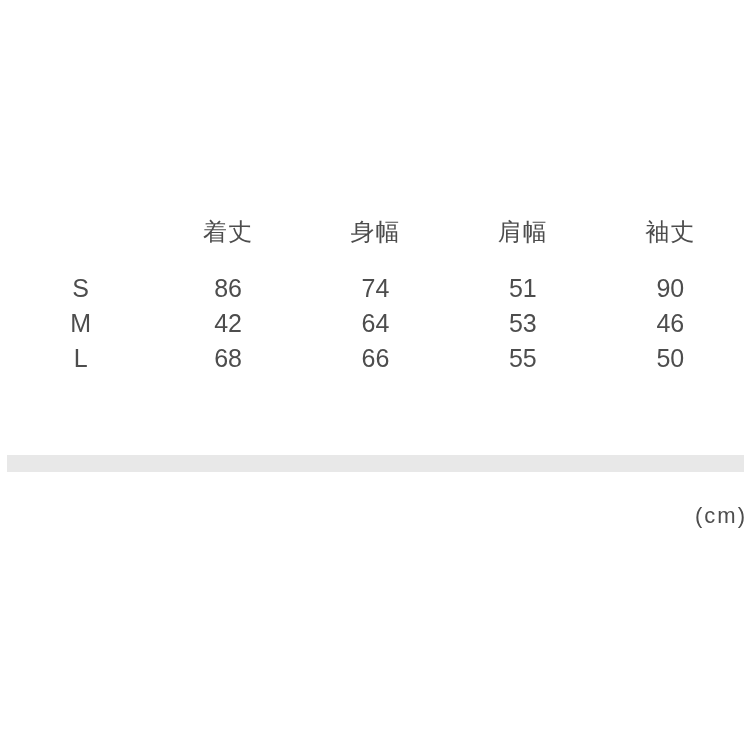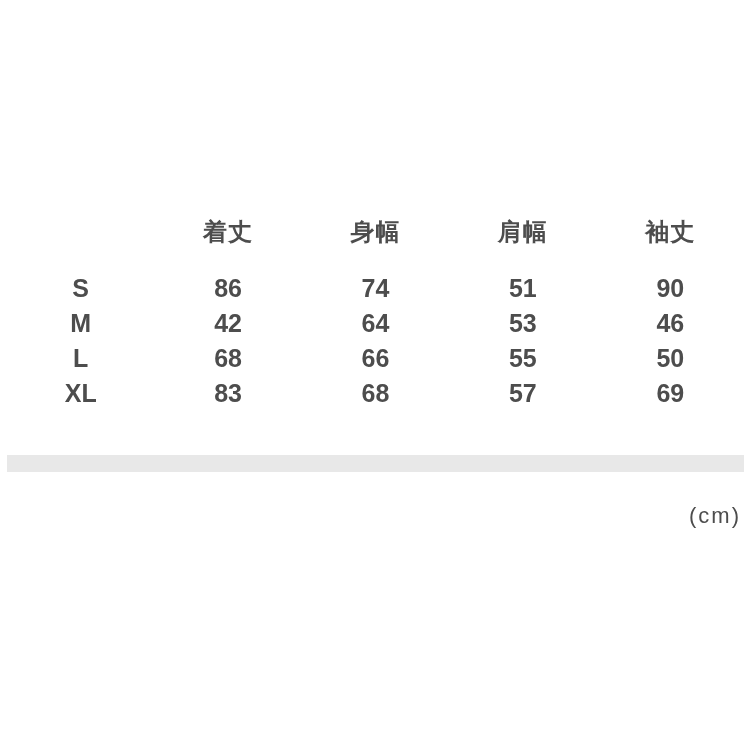--- a/index.html
+++ b/index.html
@@ -25,21 +25,21 @@
     width: 737px;
     border-collapse: collapse;
     table-layout: fixed;
   }
   table.size-table th,
   table.size-table td {
     width: 20%;
     padding: 0;
     text-align: center;
     vertical-align: middle;
-    font-weight: 700;
+    font-weight: 400;
     white-space: nowrap;
   }
   table.size-table thead th {
     height: 28px;
     font-size: 24px;
     letter-spacing: 1px;
   }
   tr.spacer-row td {
     height: 23px;
   }
@@ -50,21 +50,21 @@
   .divider-bar {
     position: absolute;
     left: 7px;
     top: 455px;
     width: 737px;
     height: 17px;
     background: #e8e8e8;
   }
   .unit-label {
     position: absolute;
-    right: 9px;
+    right: 3px;
     top: 503px;
     font-size: 22px;
     letter-spacing: 2px;
     color: #4d4d4d;
   }
 </style>
 </head>
 <body>
 
 <div class="size-chart">
@@ -100,26 +100,19 @@
         <td>53</td>
         <td>46</td>
       </tr>
       <tr class="data-row">
         <td>L</td>
         <td>68</td>
         <td>66</td>
         <td>55</td>
         <td>50</td>
       </tr>
-      <tr class="data-row">
-        <td>XL</td>
-        <td>83</td>
-        <td>68</td>
-        <td>57</td>
-        <td>69</td>
-      </tr>
     </tbody>
   </table>
 </div>
 
 <div class="divider-bar"></div>
 
 <div class="unit-label">(cm)</div>
 
 </body></html>

